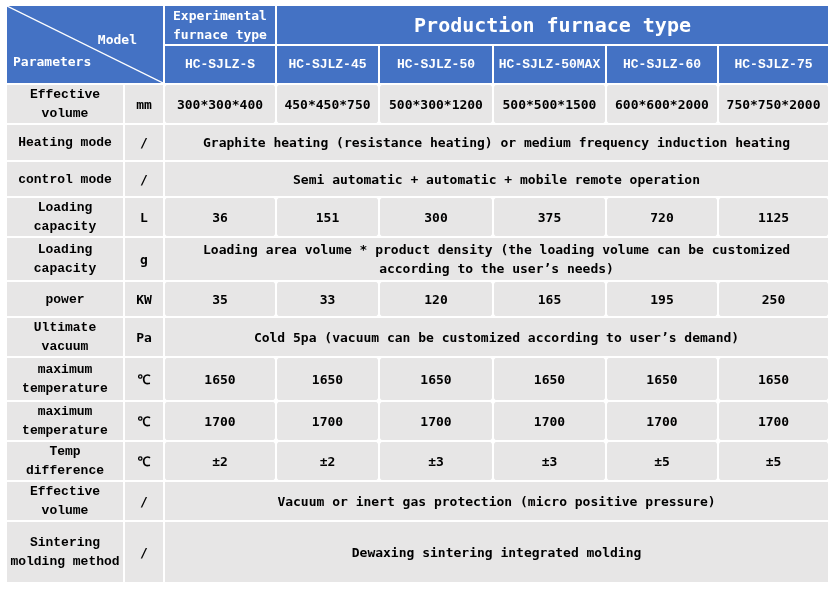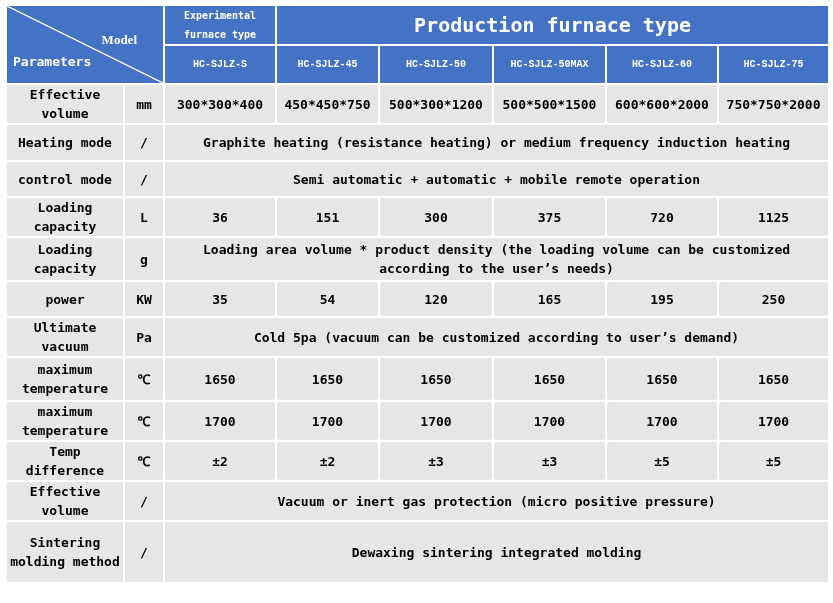--- a/index.html
+++ b/index.html
@@ -1,31 +1,31 @@
 <!DOCTYPE html>
 <html><head>
 <meta charset="utf-8">
 <style>
   html,body{margin:0;padding:0;background:#ffffff;}
   body{width:833px;height:603px;overflow:hidden;font-family:"DejaVu Sans Mono","Liberation Mono",monospace;}
   .table-wrap{padding:4px 5px 0 5px;}
   table{border-collapse:collapse;table-layout:fixed;width:823px;font-weight:bold;font-size:13px;color:#000;}
   td{border:2px solid #ffffff;text-align:center;vertical-align:middle;padding:0 2px;overflow:hidden;line-height:19px;}
   
-  td.h{background:#4472c4;color:#ffffff;font-size:10px;}
+  td.h{background:#4472c4;color:#ffffff;font-size:13px;}
   td.h-group{font-size:20px;}
   
   td.b{background:#e7e6e6;border-radius:6px;}
-  td.lab{background:#e7e6e6;}
+  td.lab{background:#e7e6e6;font-family:Liberation Mono, monospace;}
   td.unit{background:#e7e6e6;}
   td.span-cell{background:#e7e6e6;margin-left:24px;}
   
   td.corner{background:#4472c4;color:#ffffff;position:relative;padding:0;}
   .corner-svg{position:absolute;left:0;top:0;width:100%;height:100%;display:block;}
-  .corner-top{position:absolute;top:24px;right:26px;font-family:Liberation Serif, serif;}
+  .corner-top{position:absolute;top:24px;right:26px;}
   .corner-bottom{position:absolute;top:46px;left:6px;}
   
   tr.hA td{height:32px;}
   tr.hB td{height:37px;font-family:Liberation Mono, monospace;}
   tr.r0 td{height:37px;}
   tr.r1 td{height:35px;}
   tr.r2 td{height:34px;}
   tr.r3 td{height:34px;}
   tr.r4 td{height:42px;}
   tr.r5 td{height:34px;}
@@ -111,21 +111,21 @@
   <tr class="r4">
     <td class="lab">Loading capacity</td>
     <td class="unit">g</td>
     <td class="span-cell" colspan="6">Loading area volume * product density (the loading volume can be customized according to the user’s needs)</td>
   </tr>
 
   <tr class="r5">
     <td class="lab">power</td>
     <td class="unit">KW</td>
     <td class="b">35</td>
-    <td class="b">54</td>
+    <td class="b">33</td>
     <td class="b">120</td>
     <td class="b">165</td>
     <td class="b">195</td>
     <td class="b">250</td>
   </tr>
 
   <tr class="r6">
     <td class="lab">Ultimate vacuum</td>
     <td class="unit">Pa</td>
     <td class="span-cell" colspan="6">Cold 5pa (vacuum can be customized according to user’s demand)</td>

